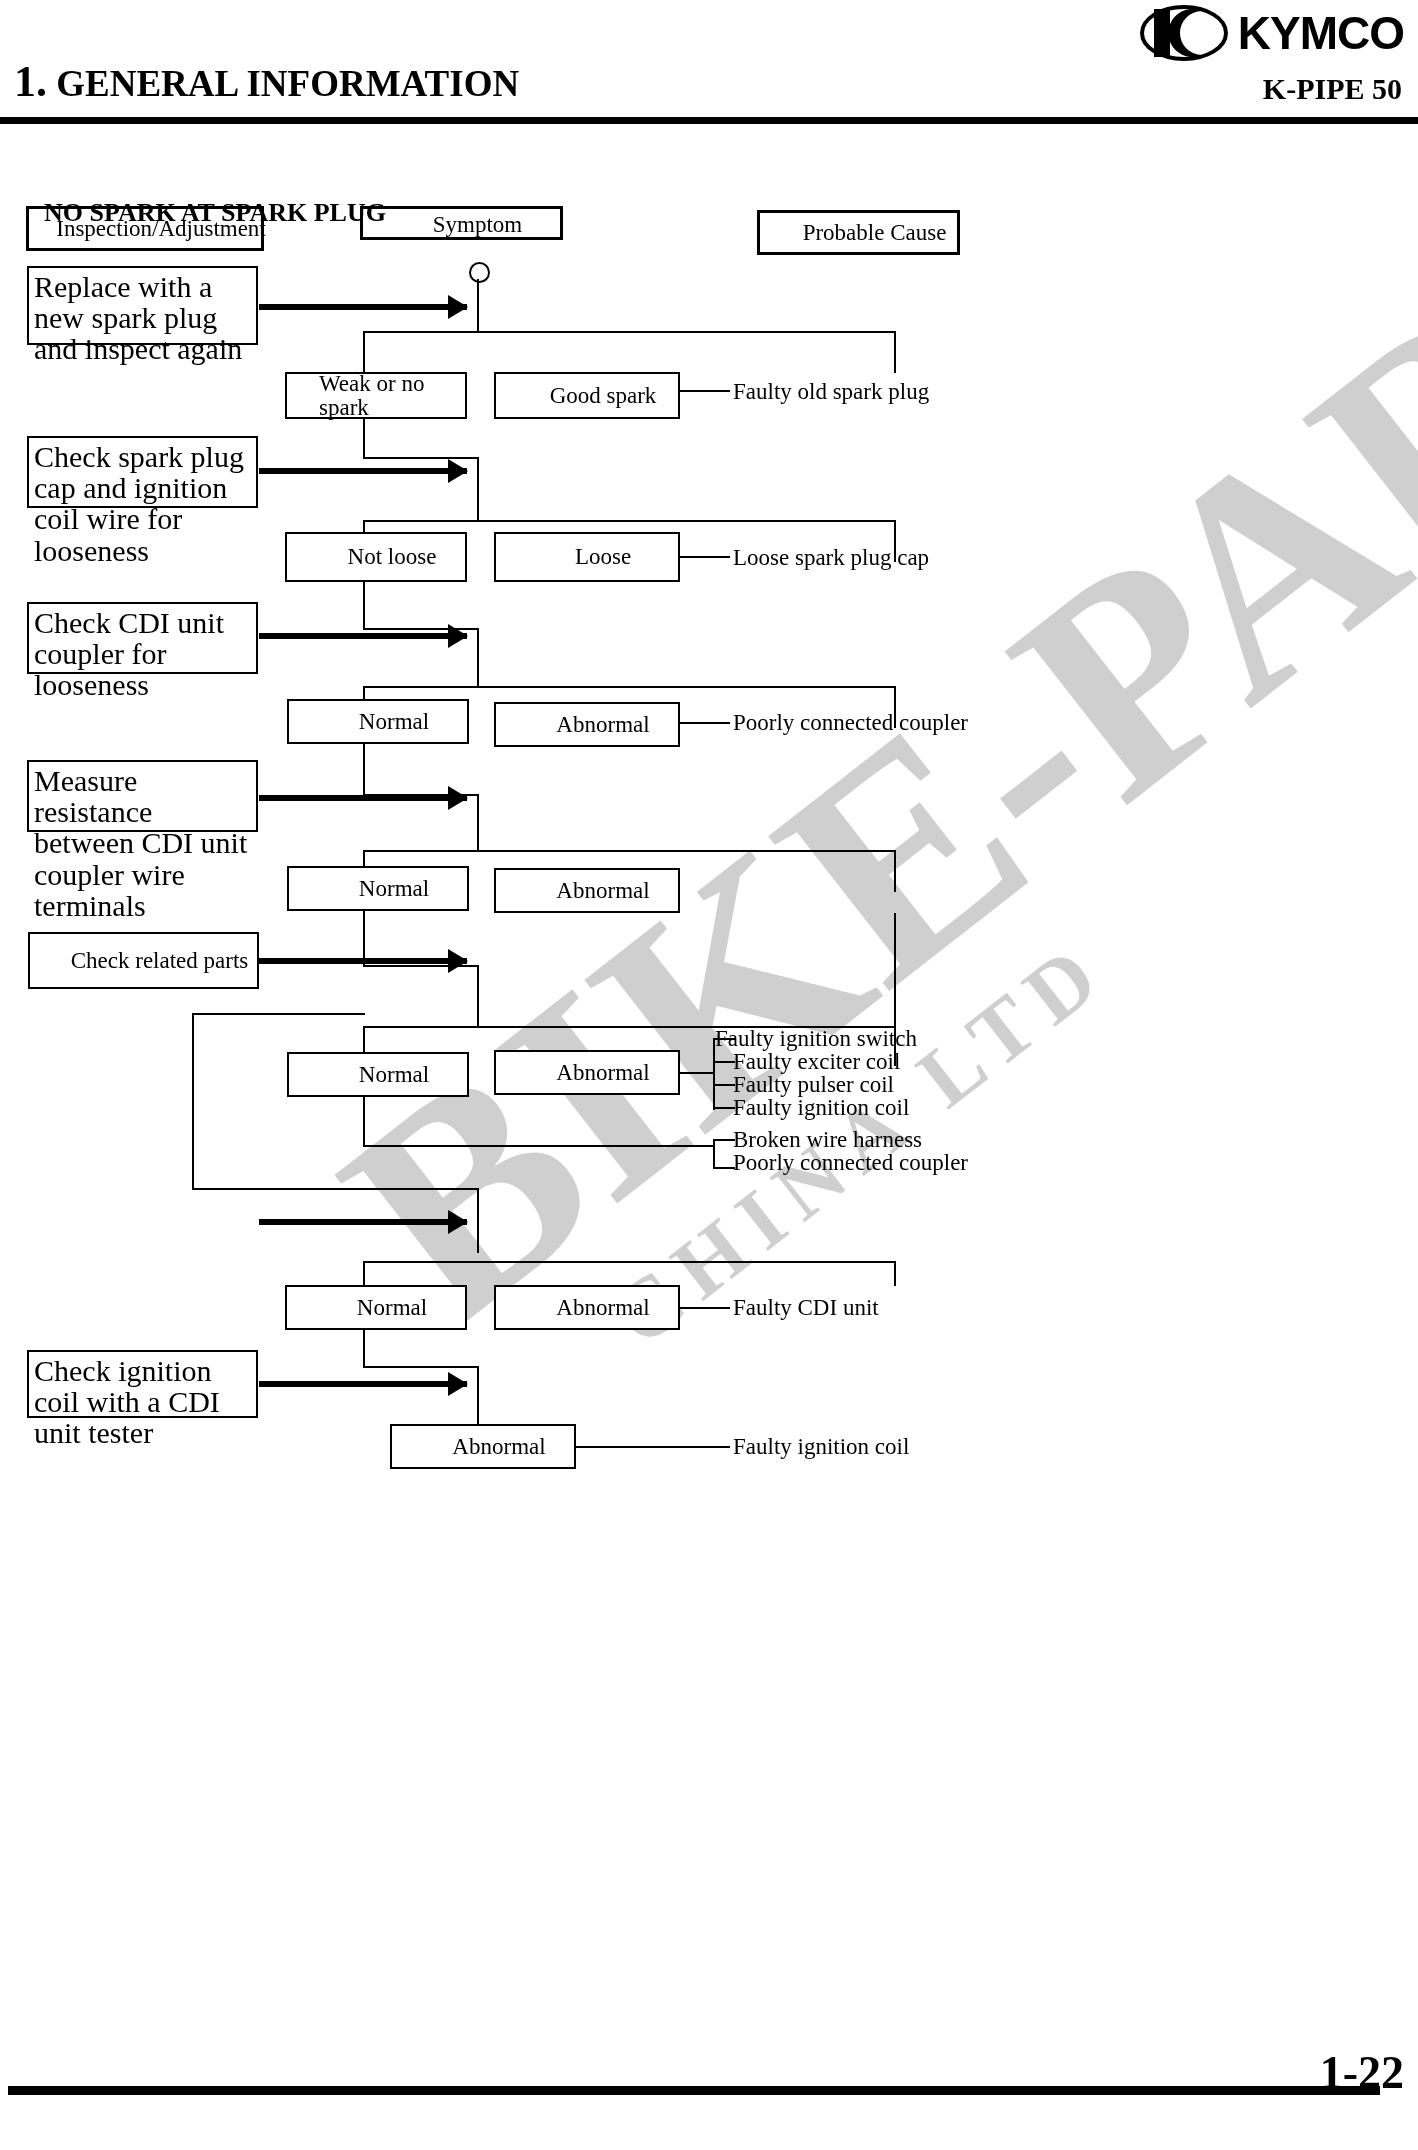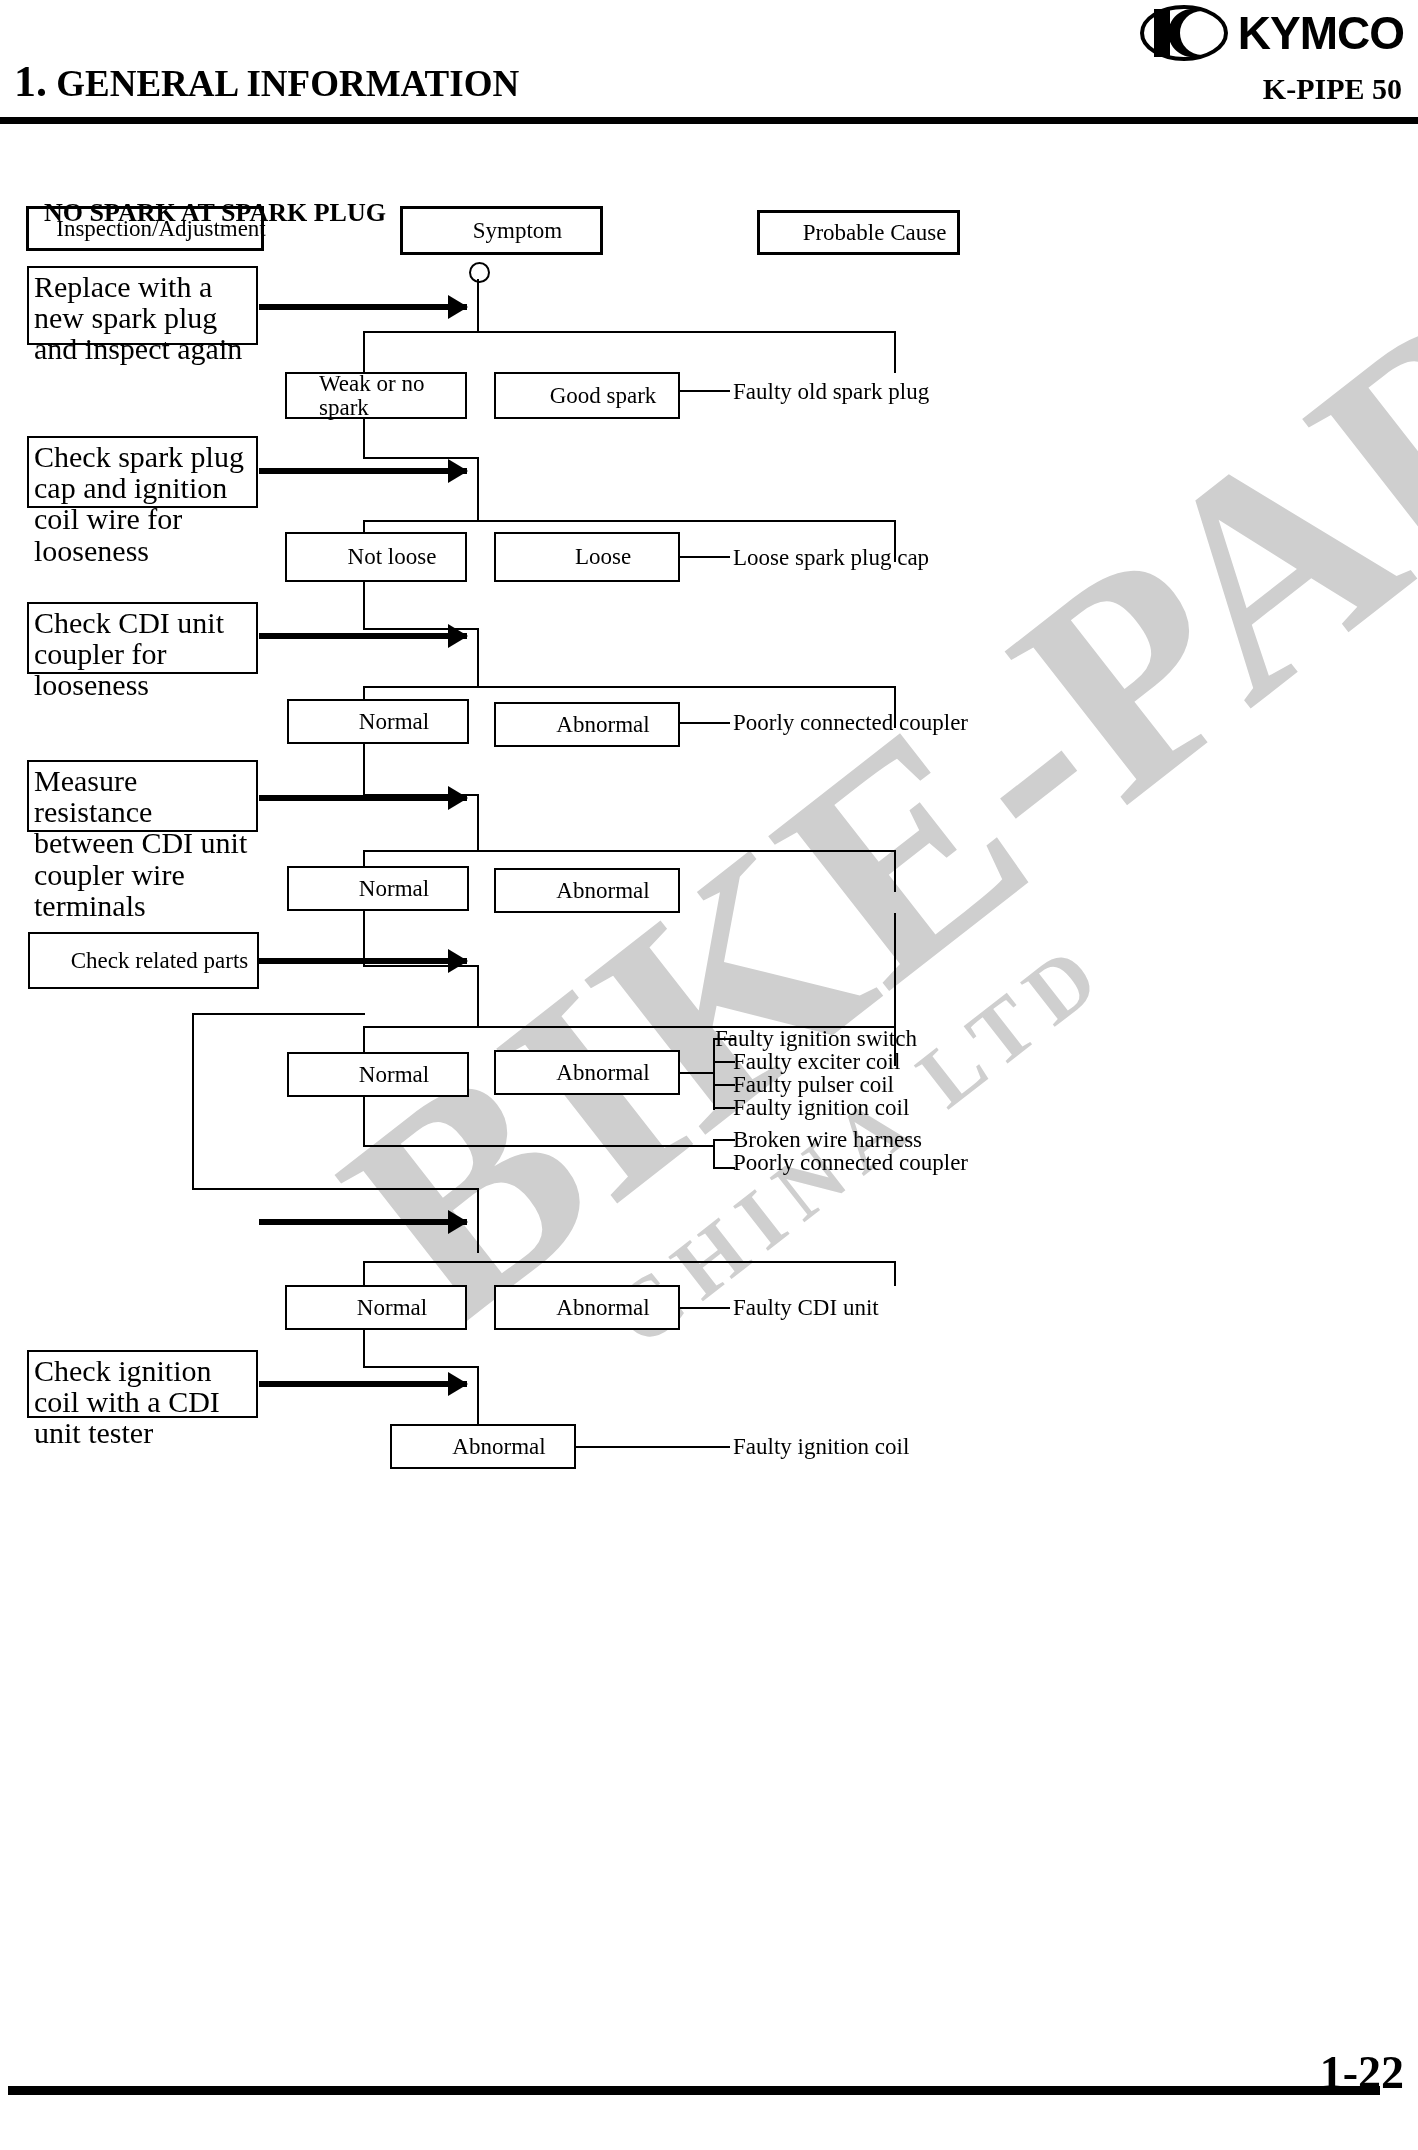--- a/index.html
+++ b/index.html
@@ -89,21 +89,21 @@
   <div id="header-rule"></div>
 </div>
 
 <div id="section-title">NO SPARK AT SPARK PLUG</div>
 
 <div id="chart">
 
   <div class="box center hdrbox" style="left:26px;top:206px;width:238px;height:45px;">
     <span class="txt">Inspection/Adjustment</span>
   </div>
-  <div class="box center hdrbox" style="left:400px;top:206px;width:203px;height:49px;">
+  <div class="box center hdrbox" style="left:360px;top:206px;width:203px;height:34px;align-items:flex-end;">
     <span class="txt">Symptom</span>
   </div>
   <div class="box center hdrbox" style="left:757px;top:210px;width:203px;height:45px;">
     <span class="txt">Probable Cause</span>
   </div>
 
   <div class="box pad" style="left:27px;top:266px;width:231px;height:79px;">
     <span class="txt">Replace with a new spark plug and inspect again</span>
   </div>
   <div class="arrow" style="left:259px;top:304px;width:208px;"></div>

